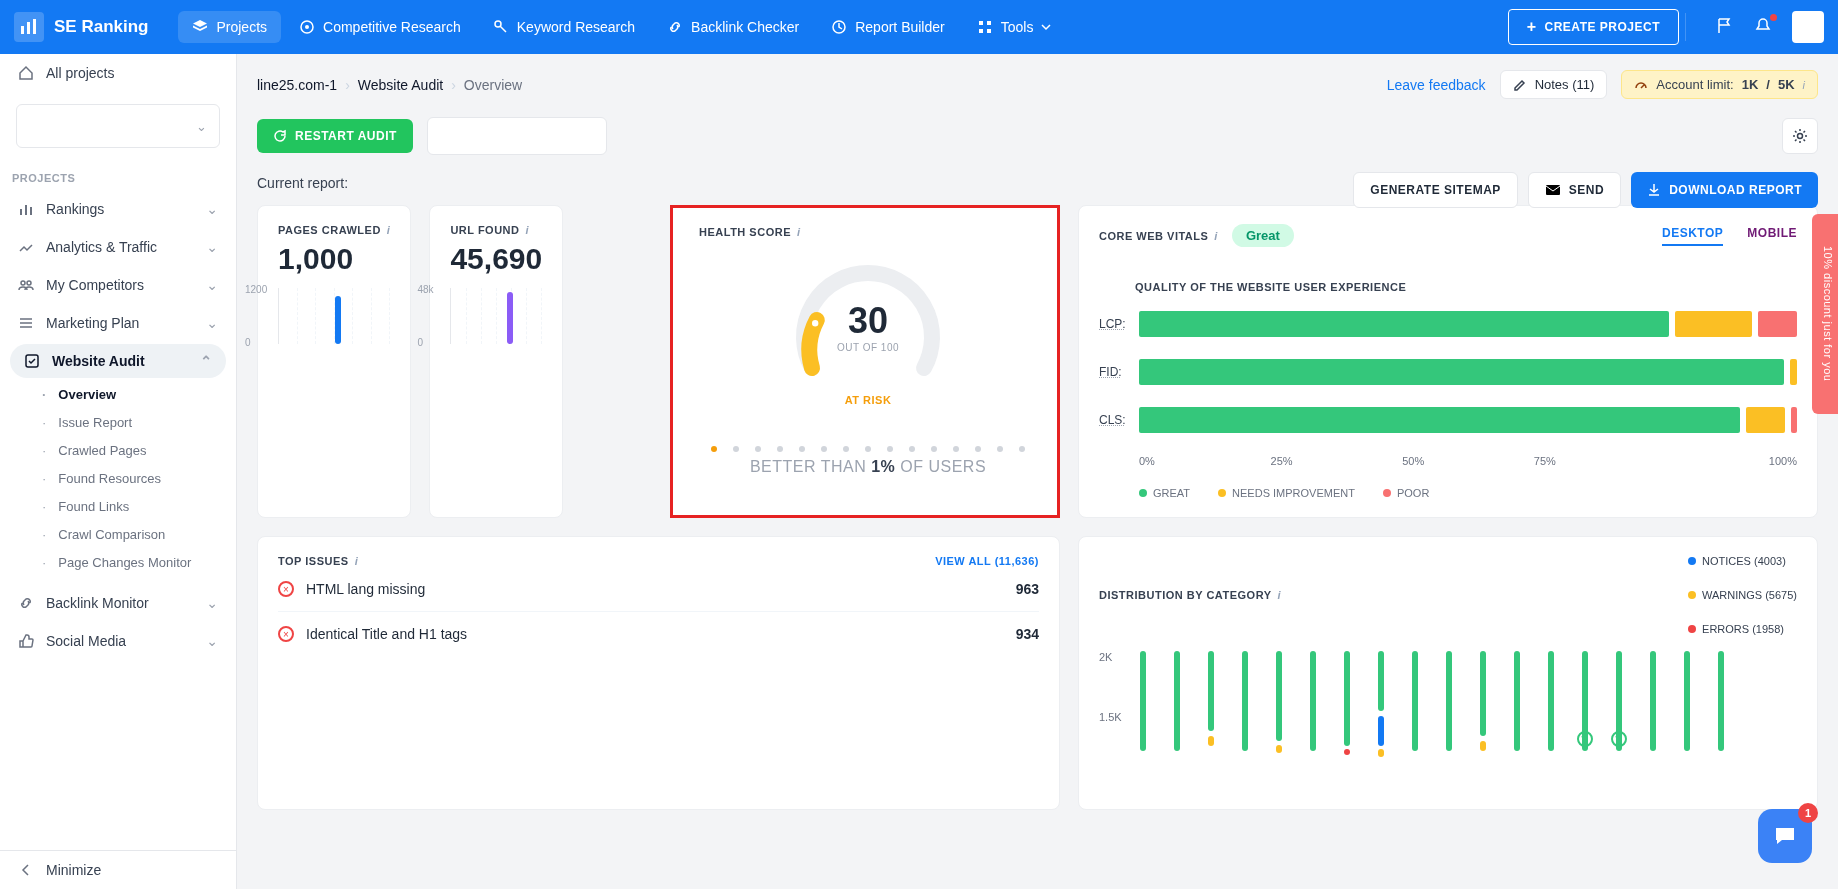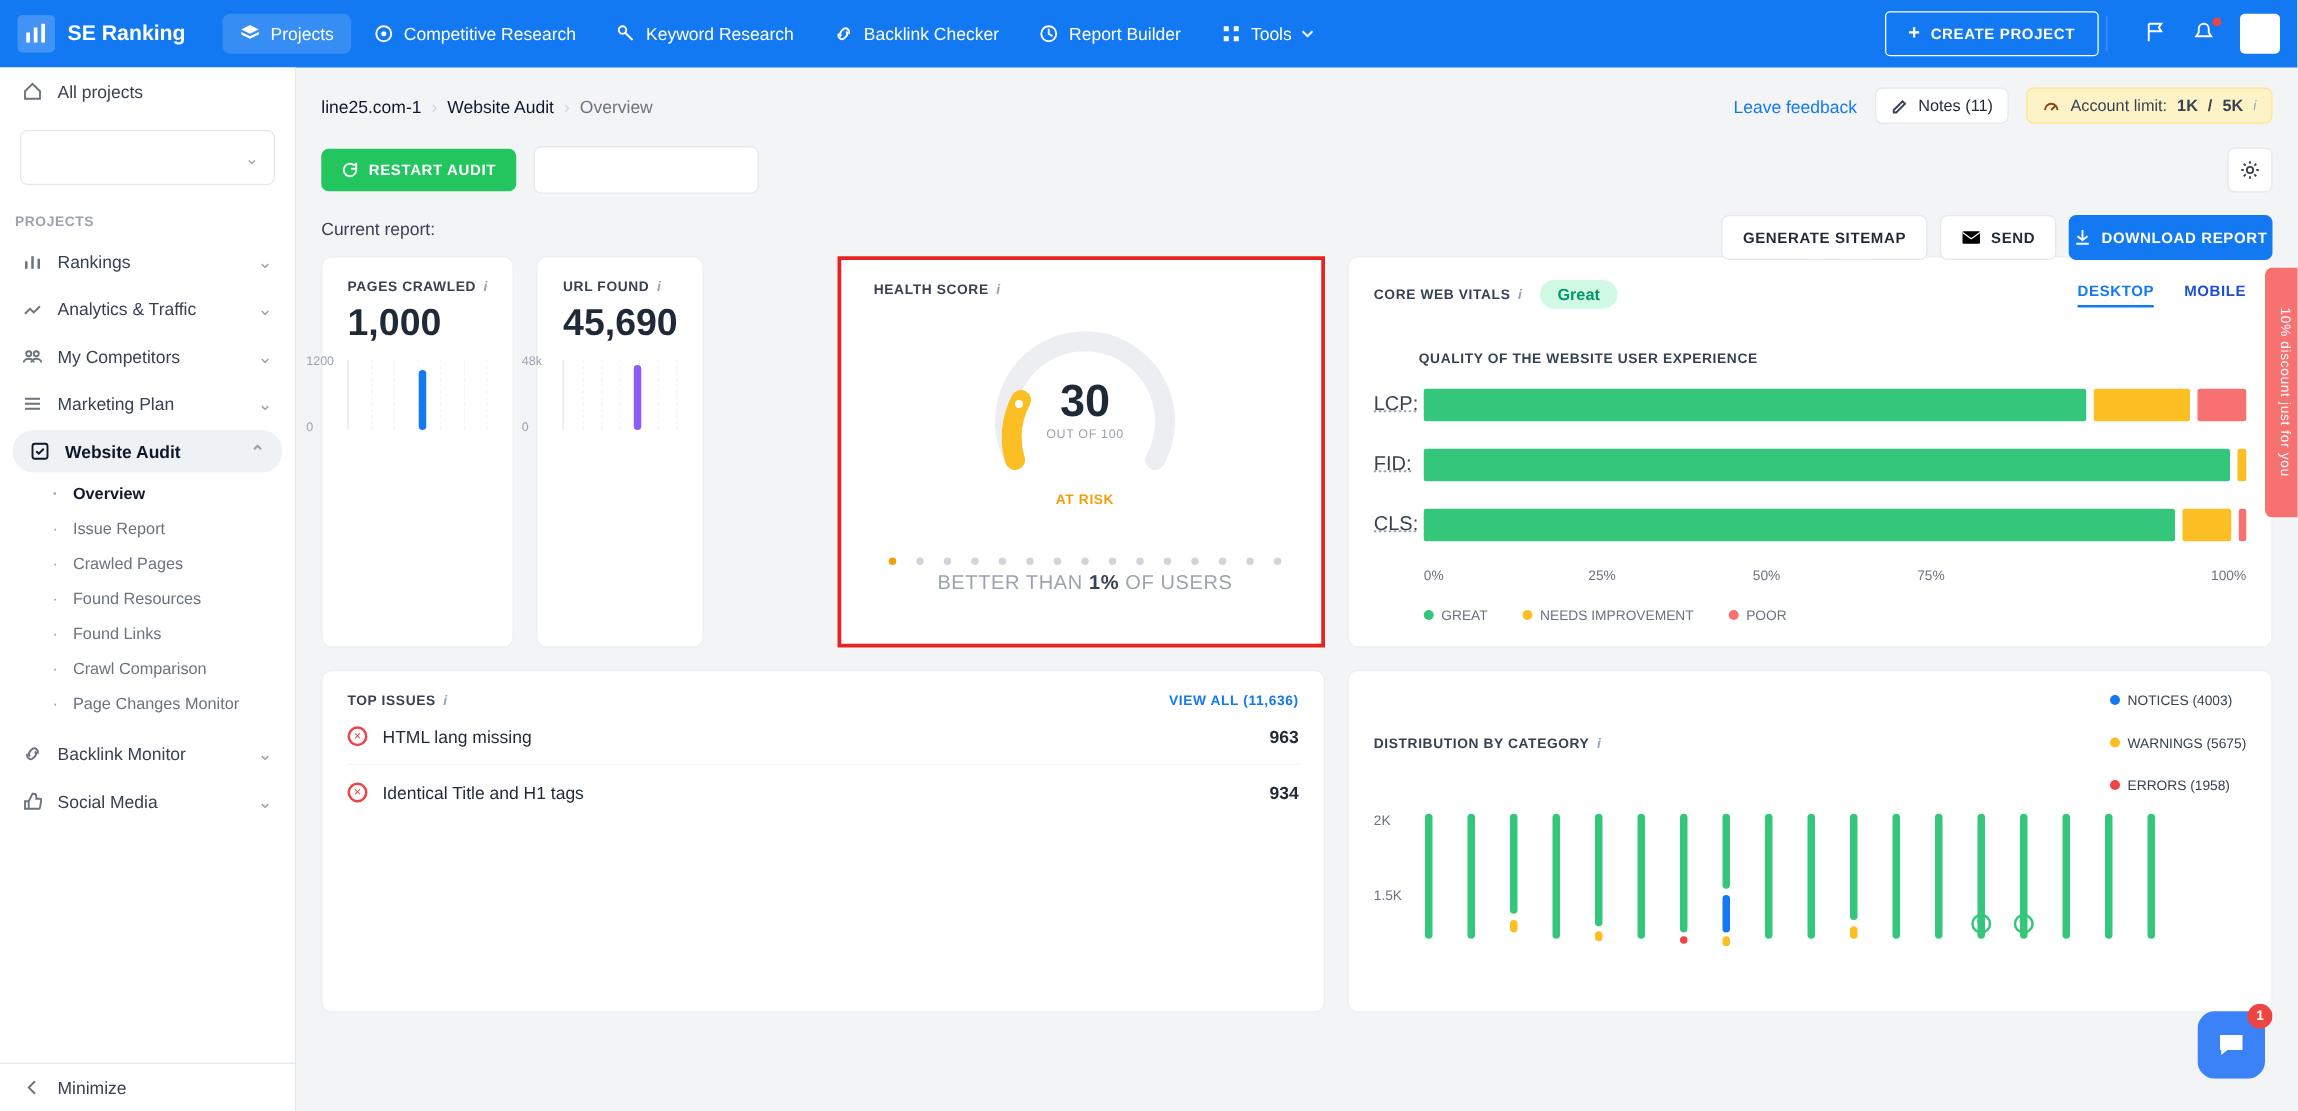--- a/index.html
+++ b/index.html
@@ -52,21 +52,21 @@
 .actions-row { display:flex; align-items:center; gap:14px; margin-top:18px;}
 .btn-green { background:#22c55e; color:#fff; padding:10px 16px; border-radius:6px; font-weight:700; font-size:12px; letter-spacing:.5px; display:flex; align-items:center; gap:8px; cursor:pointer;}
 .blank-pill { width:180px; height:38px; background:#fff; border:1px solid #e5e7eb; border-radius:6px;}
 .gear-btn { margin-left:auto; width:36px; height:36px; background:#fff; border:1px solid #e5e7eb; border-radius:6px; display:flex; align-items:center; justify-content:center; cursor:pointer;}
 
 .current-report { margin-top:20px; font-size:14px; color:#374151;}
 .date-pill { margin-top:8px; display:inline-flex; align-items:center; gap:10px; border:1px solid #e5e7eb; background:#fff; border-radius:6px; padding:9px 14px; font-weight:700; font-size:14px; cursor:pointer;}
 
 .right-actions { position:absolute; right:20px; top:118px; display:flex; gap:10px; }
 .btn-white { background:#fff; border:1px solid #e5e7eb; border-radius:6px; padding:10px 16px; font-weight:700; font-size:12px; letter-spacing:.5px; cursor:pointer; display:flex; align-items:center; gap:8px;}
-.btn-blue { background:#1379f3; color:#fff; border-radius:6px; padding:10px 4px; font-weight:700; font-size:12px; letter-spacing:.5px; cursor:pointer; display:flex; align-items:center; gap:8px;}
+.btn-blue { background:#1379f3; color:#fff; border-radius:6px; padding:10px 16px; font-weight:700; font-size:12px; letter-spacing:.5px; cursor:pointer; display:flex; align-items:center; gap:8px;}
 
 
 .cards { display:flex; gap:18px; margin-top:14px;}
 .col-left { width:395px; display:flex; flex-direction:row; gap:18px;}
 .card { background:#fff; border:1px solid #eceef1; border-radius:8px; padding:18px 20px; }
 .card-title { font-size:11px; font-weight:700; letter-spacing:.5px; color:#374151; display:flex; align-items:center; gap:6px;}
 .info-i { color:#94a3b8; font-style:italic; font-size:11px; cursor:pointer;}
 .big-num { font-size:30px; font-weight:800; margin-top:6px;}
 .mini-chart { margin-top:12px; position:relative; height:56px; border-left:1px solid #e5e7eb;padding-left:19px;}
 .mini-chart .axis-lbl { position:absolute; left:-34px; font-size:10px; color:#9ca3af;}
@@ -84,25 +84,25 @@
 .gauge-status { color:#f59e0b; font-weight:800; font-size:11px; letter-spacing:.5px; margin-top:28px;}
 .dot-scale { margin-top:40px; display:flex; gap:16px;}
 .dot-scale .d { width:6px; height:6px; border-radius:50%; background:#d1d5db;}
 .dot-scale .d.on { background:#f59e0b;}
 .better-than { margin-top:6px; font-size:16px; letter-spacing:.5px; color:#9ca3af;}
 
 .card.cwv { flex:1; }
 .cwv-head { display:flex; align-items:center;}
 .badge-great { background:#d1fae5; color:#059669; font-weight:700; padding:4px 14px; border-radius:14px; margin-left:14px; font-size:13px;}
 .cwv-tabs { margin-left:auto; display:flex; gap:24px; font-size:12px; font-weight:700; letter-spacing:.5px;}
-.cwv-tab { color:#1d4ed8; cursor:pointer; padding-bottom:4px;}
+.cwv-tab { color:#701a75; cursor:pointer; padding-bottom:4px;}
 .cwv-tab.active { color:#1379f3; border-bottom:2px solid #1379f3;}
 .cwv-subtitle { font-size:11px; font-weight:700; letter-spacing:.5px; color:#374151; margin:34px 0 18px 36px;}
 .cwv-row { display:flex; align-items:center; gap:10px; margin-bottom:22px;}
-.cwv-label { width:30px; font-size:16px; text-decoration:underline dotted #9ca3af; color:#374151; }
+.cwv-label { width:30px; font-size:12px; text-decoration:underline dotted #9ca3af; color:#374151; }
 .cwv-bar { flex:1; display:flex; gap:6px;}
 .seg { height:26px; border-radius:2px;}
 .seg.g { background:#34c77b;}
 .seg.y { background:#fbbf24;}
 .seg.r { background:#f87171;}
 .cwv-axis { display:flex; margin-left:40px; font-size:11px; color:#6b7280;}
 .cwv-axis span { flex:1;}
 .legend { display:flex; gap:28px; margin-top:20px; margin-left:40px; font-size:11px; color:#6b7280; align-items:center;}
 .legend .ld { width:8px; height:8px; border-radius:50%; display:inline-block; margin-right:6px;}
 

